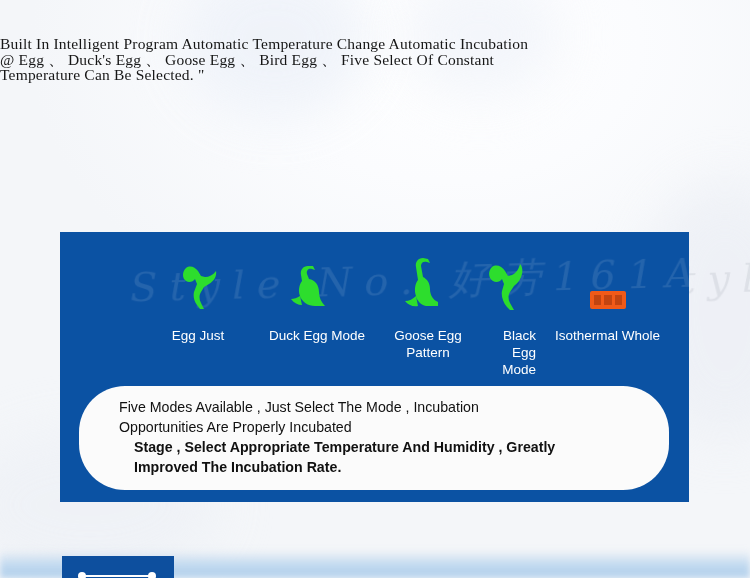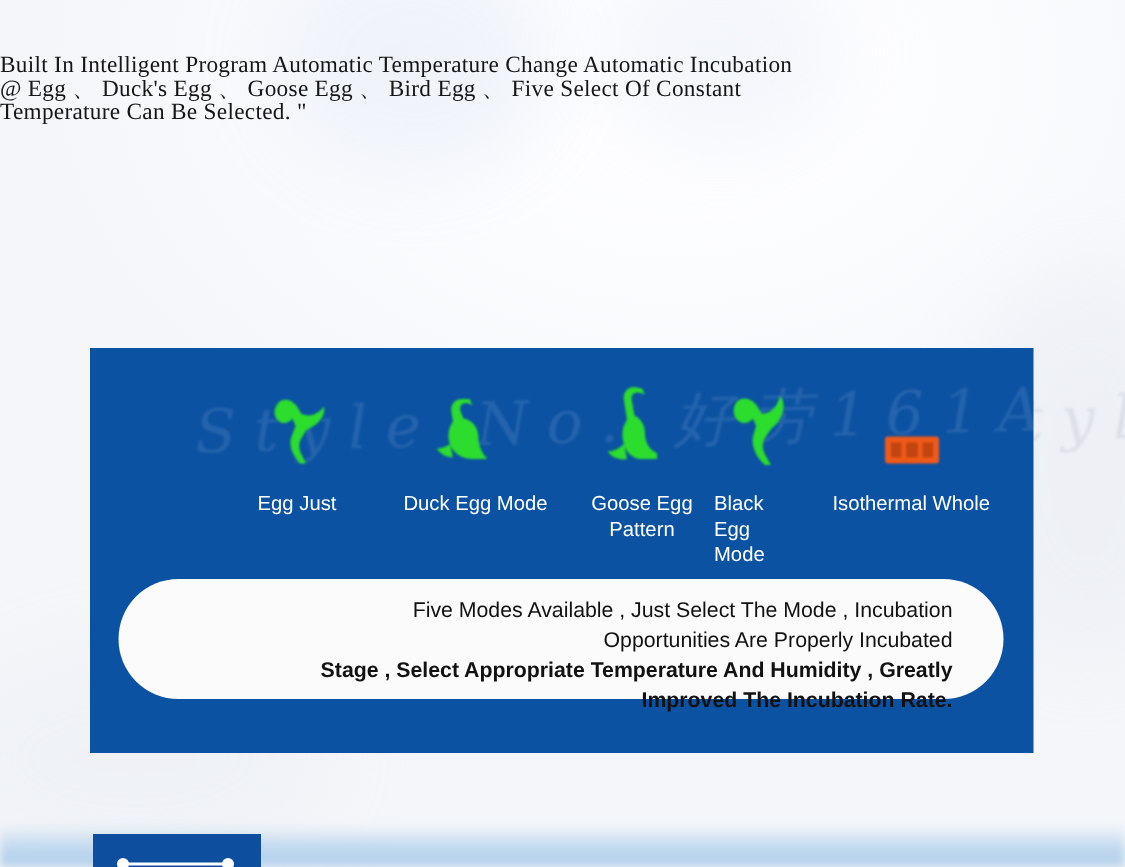--- a/index.html
+++ b/index.html
@@ -120,35 +120,34 @@
     margin-top: 16px;
     color: #ffffff;
     font-size: 13.5px;
     line-height: 1.25;
     text-align: center;
   }
   .mode-i0 { left: 78px;  width: 120px; }
   .mode-i1 { left: 188px; width: 138px; }
   .mode-i2 { left: 320px; width: 96px;  }
   .mode-i3 { left: 416px; width: 60px;  }
-  .mode-i3 .mode-label { text-align: left; }
+  .mode-i3 .mode-label { text-align: right; }
   .mode-i4 { left: 470px; width: 155px; }
 
   
   .note-pill {
     position: absolute;
     left: 19px;
     top: 154px;
     width: 590px;
-    height: 80px;
+    height: 104px;
     background: #fbfbfb;
     border-radius: 46px;
     box-sizing: border-box;
     padding: 11px 34px 0 40px;
-    text-align: right;
   }
   .note-pill p {
     margin: 0;
     color: #111111;
     font-size: 14.2px;
     line-height: 1.42;
     white-space: pre-wrap;
   }
   .note-indent { padding-left: 15px; font-weight: bold; }
 

